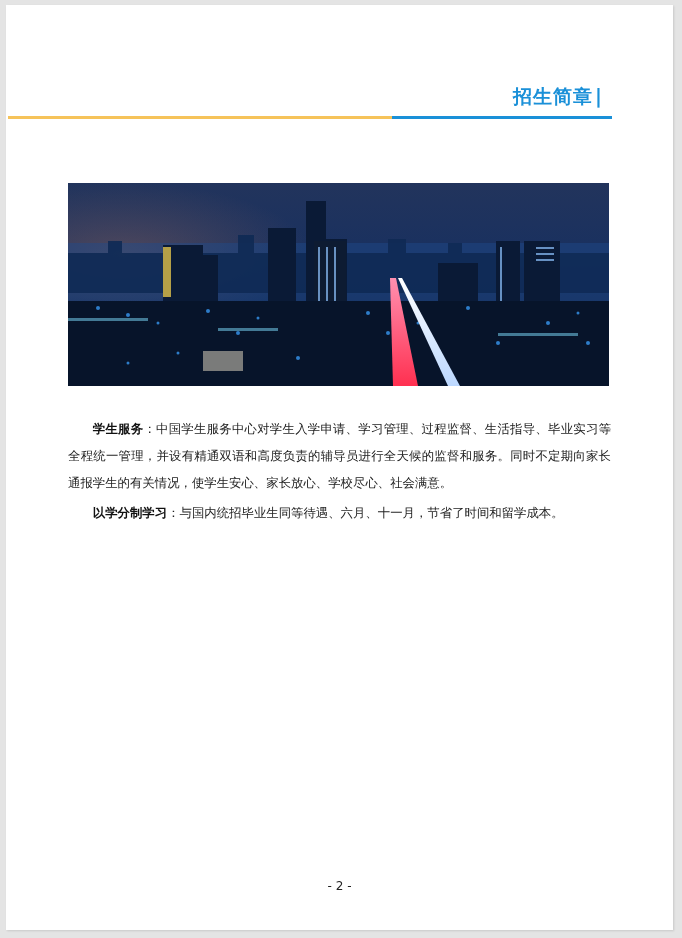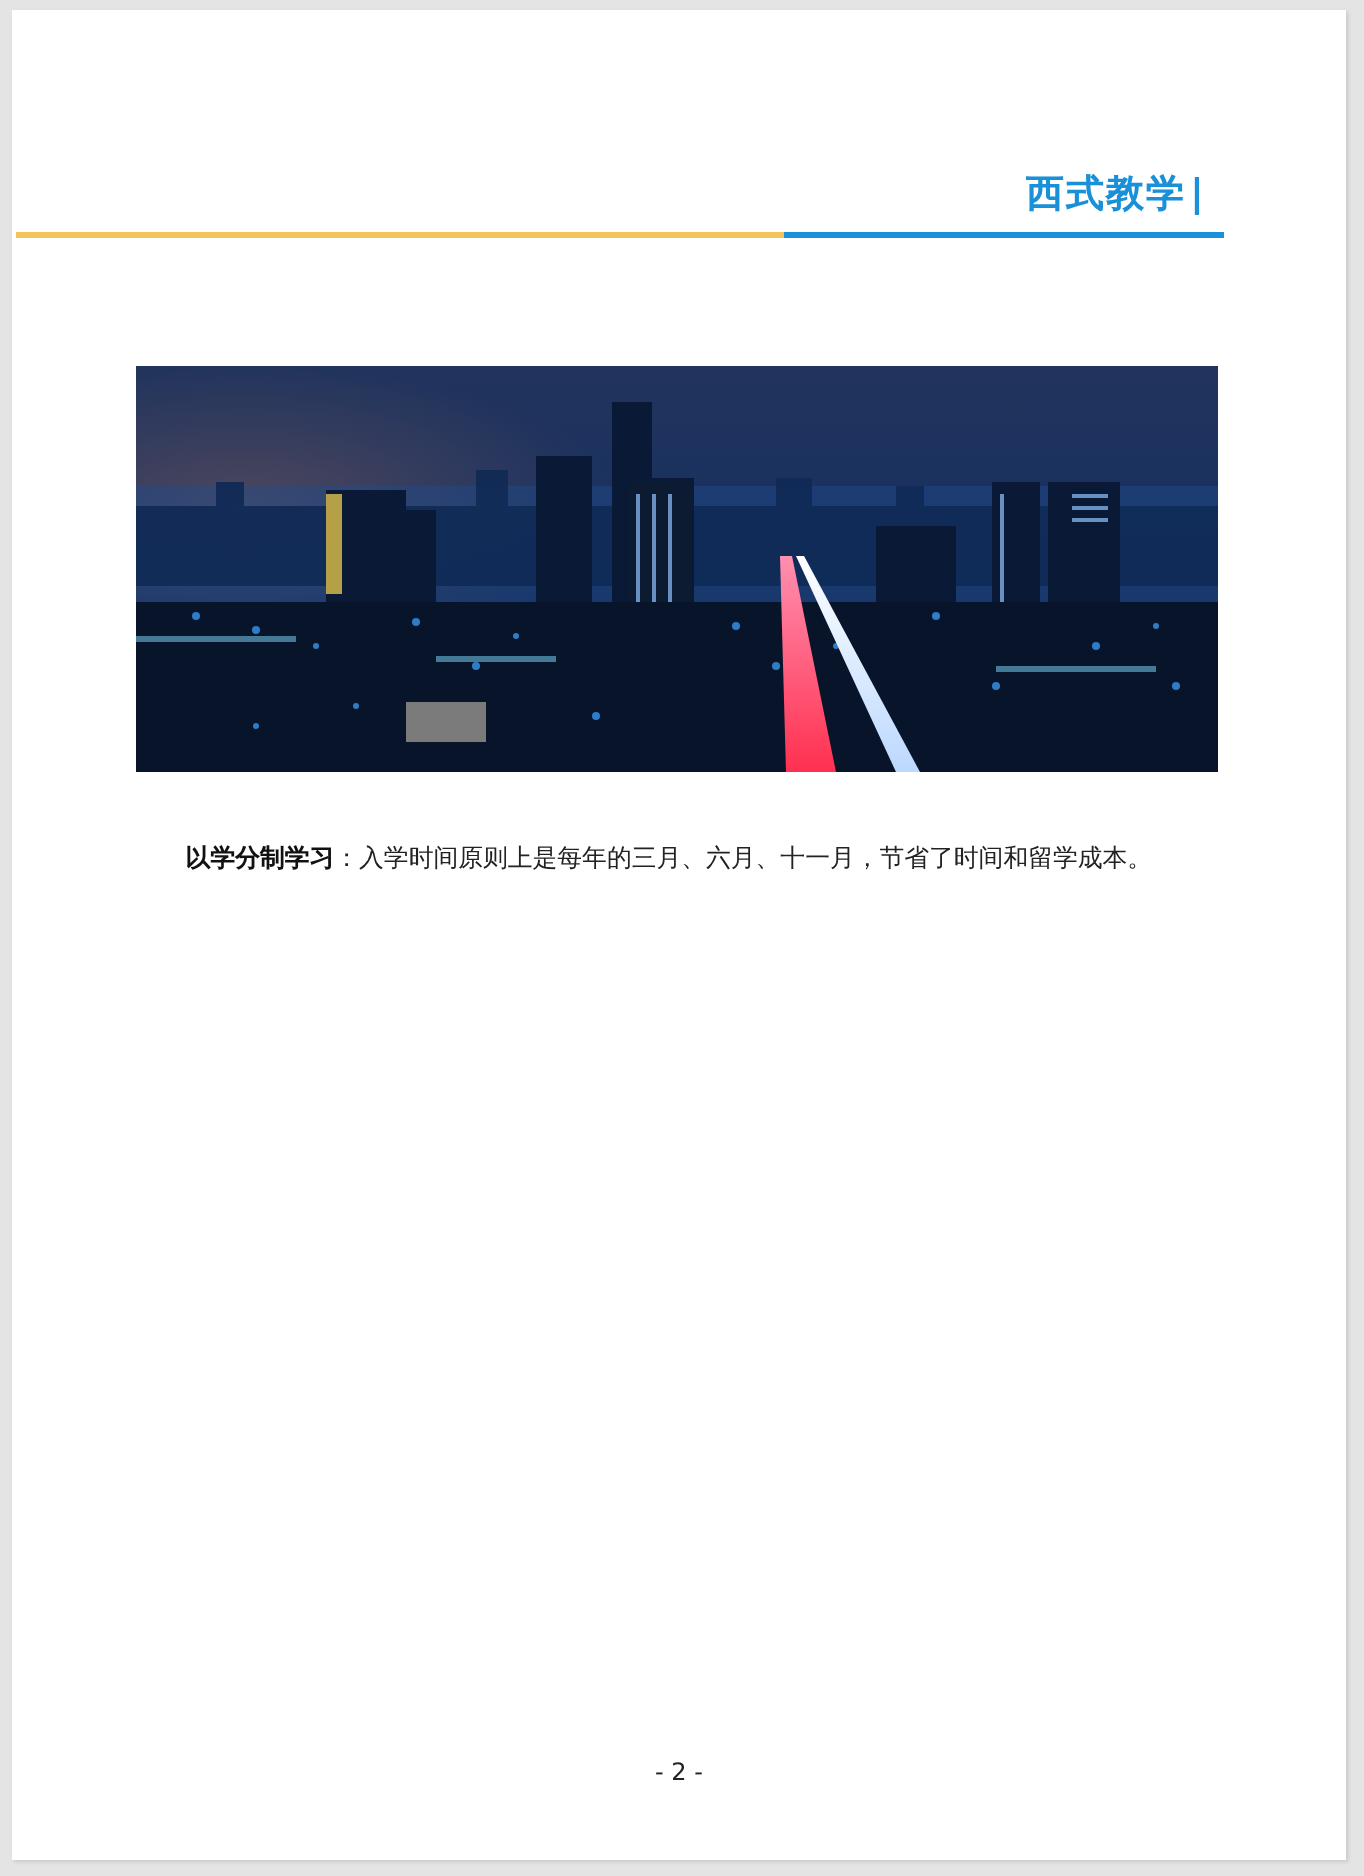--- a/index.html
+++ b/index.html
@@ -41,21 +41,21 @@
       position: absolute; left: 0; width: 100%; top: 874px;
       text-align: center; font-size: 12px; color: #222;
     }
   </style>
 </head>
 <body>
 
 <div class="page">
 
   <div class="header-title">
-    <span>西式教学</span><span style="margin-left:2px;">|</span>
+    <span>招生简章</span><span style="margin-left:2px;">|</span>
   </div>
 
   <div class="rule rule-yellow"></div>
   <div class="rule rule-blue"></div>
 
   <div class="hero" title="城市夜景">
     <svg width="541" height="203" viewBox="0 0 541 203" xmlns="http://www.w3.org/2000/svg">
       <defs>
         <linearGradient id="sky" x1="0" y1="0" x2="0" y2="1">
           <stop offset="0" stop-color="#22345c"></stop>
@@ -140,18 +140,21 @@
 
       <polygon points="322,95 328,95 350,203 325,203" fill="url(#road)"></polygon>
       <polygon points="330,95 334,95 392,203 380,203" fill="url(#road2)"></polygon>
 
       <rect x="135" y="168" width="40" height="20" fill="#c8c0b0" opacity="0.6"></rect>
     </svg>
   </div>
 
   <div class="content">
     <p style="margin-top:3px;">
-      <b>以学分制学习</b><span>：</span><span>入学时间原则上是每年的三月、六月、十一月，节省了时间和留学成本。</span>
+      <b>学生服务</b><span>：</span><span>中国学生服务中心对学生入学申请、学习管理、过程监督、生活指导、毕业实习等全程统一管理，并设有精通双语和高度负责的辅导员进行全天候的监督和服务。同时不定期向家长通报学生的有关情况，使学生安心、家长放心、学校尽心、社会满意。</span>
+    </p>
+    <p style="margin-top:3px;">
+      <b>以学分制学习</b><span>：</span><span>与国内统招毕业生同等待遇、六月、十一月，节省了时间和留学成本。</span>
     </p>
   </div>
 
   <div class="footer">- 2 -</div>
 </div>
 
 </body></html>

